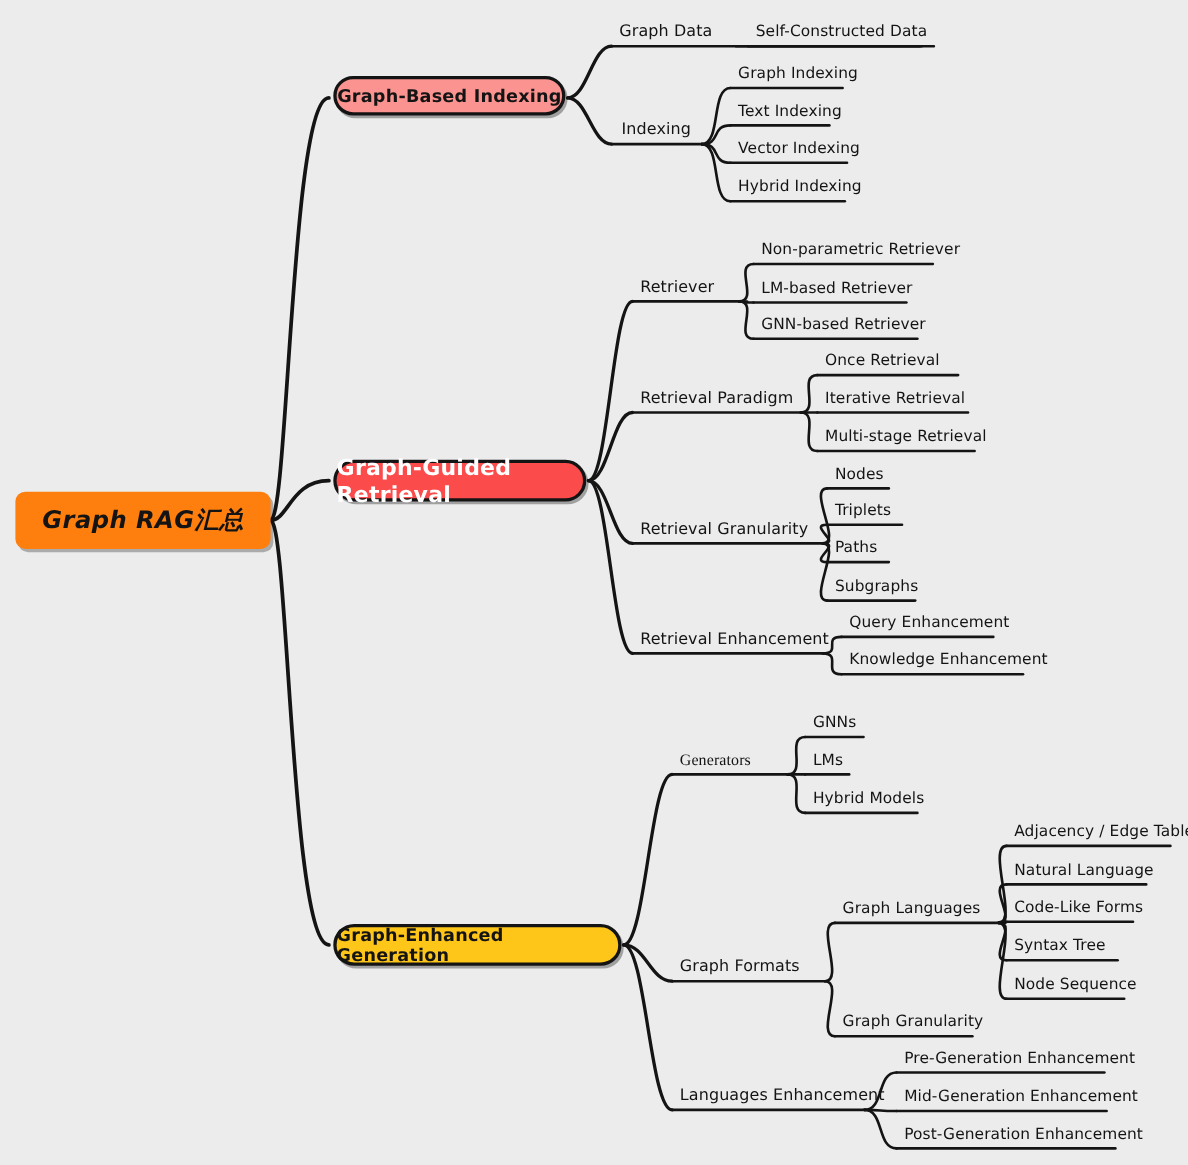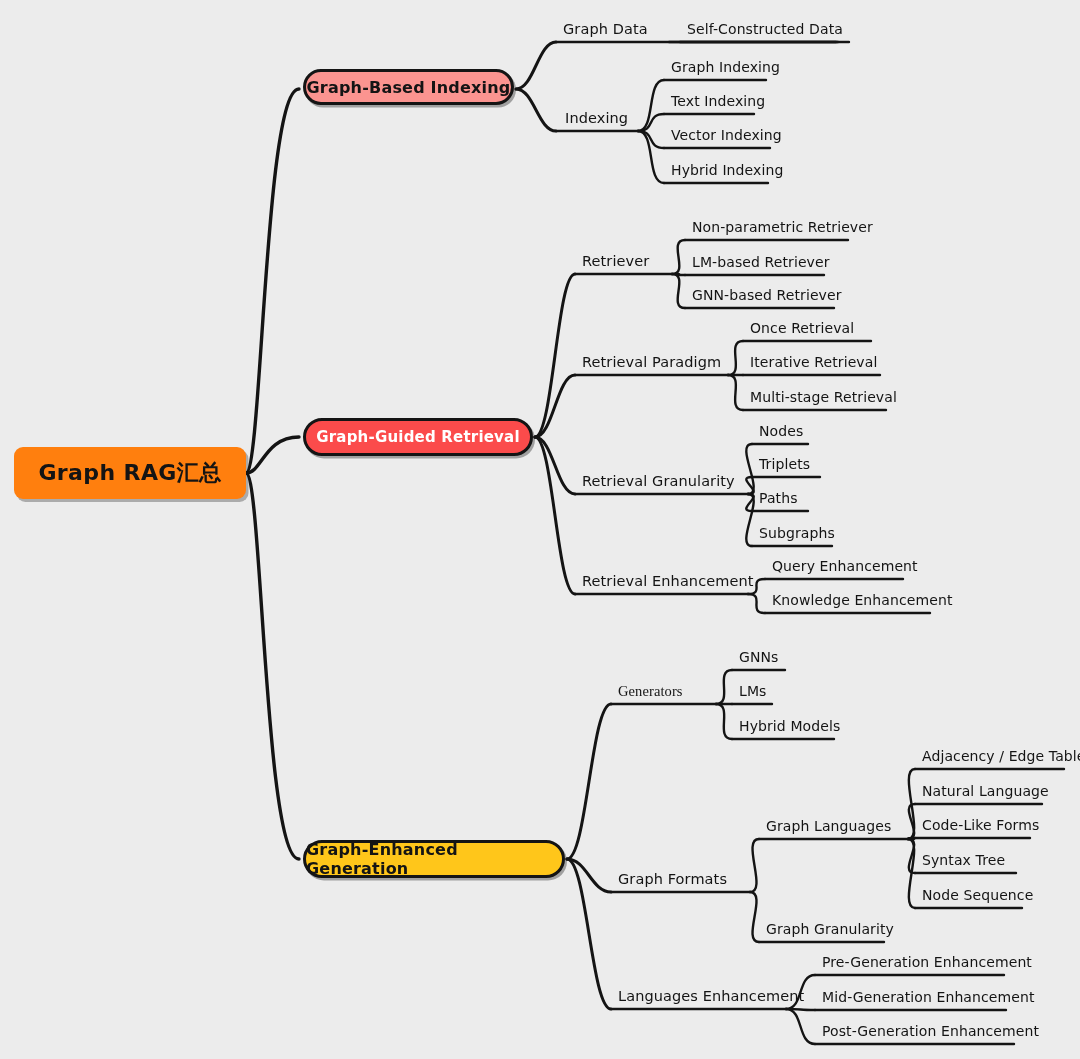--- a/index.html
+++ b/index.html
@@ -34,20 +34,21 @@
   .root-node {
     position: absolute;
     box-sizing: border-box;
     display: flex;
     align-items: center;
     justify-content: center;
     border-radius: 9px;
     font-weight: bold;
     letter-spacing: 0.4px;
     box-shadow: 2.5px 3px 0 rgba(20,20,20,0.30);
+    font-style: italic;
   }
   
   .branch-node {
     position: absolute;
     box-sizing: border-box;
     display: flex;
     align-items: center;
     justify-content: center;
     border: 3.2px solid #141414;
     border-radius: 999px;
@@ -161,21 +162,21 @@
 <div id="labels">
     <div class="root-node" style="left: 14px; top: 447px; width: 232px; height: 52px; background: rgb(255, 127, 14); color: rgb(20, 20, 20); font-size: 22px;">Graph RAG汇总</div>
     <div class="branch-node" style="left: 303px; top: 69px; width: 211px; height: 36px; background: rgb(251, 148, 144); color: rgb(20, 20, 20); font-size: 16px;">Graph-Based Indexing</div>
     <div class="text-label sub" style="left: 563px; top: 22px;">Graph Data</div>
     <div class="text-label leaf" style="left: 687px; top: 22px;">Self-Constructed Data</div>
     <div class="text-label sub" style="left: 565px; top: 111px;">Indexing</div>
     <div class="text-label leaf" style="left: 671px; top: 60px;">Graph Indexing</div>
     <div class="text-label leaf" style="left: 671px; top: 94px;">Text Indexing</div>
     <div class="text-label leaf" style="left: 671px; top: 128px;">Vector Indexing</div>
     <div class="text-label leaf" style="left: 671px; top: 163px;">Hybrid Indexing</div>
-    <div class="branch-node" style="left: 303px; top: 418px; width: 230px; height: 38px; background: rgb(251, 75, 75); color: rgb(255, 255, 255); font-size: 15px;">Graph-Guided Retrieval</div>
+    <div class="branch-node" style="left: 303px; top: 418px; width: 230px; height: 38px; background: rgb(251, 75, 75); color: rgb(255, 255, 255); font-size: 20px;">Graph-Guided Retrieval</div>
     <div class="text-label sub" style="left: 582px; top: 254px;">Retriever</div>
     <div class="text-label leaf" style="left: 692px; top: 220px;">Non-parametric Retriever</div>
     <div class="text-label leaf" style="left: 692px; top: 255px;">LM-based Retriever</div>
     <div class="text-label leaf" style="left: 692px; top: 288px;">GNN-based Retriever</div>
     <div class="text-label sub" style="left: 582px; top: 355px;">Retrieval Paradigm</div>
     <div class="text-label leaf" style="left: 750px; top: 321px;">Once Retrieval</div>
     <div class="text-label leaf" style="left: 750px; top: 355px;">Iterative Retrieval</div>
     <div class="text-label leaf" style="left: 750px; top: 390px;">Multi-stage Retrieval</div>
     <div class="text-label sub" style="left: 582px; top: 474px;">Retrieval Granularity</div>
     <div class="text-label leaf" style="left: 759px; top: 424px;">Nodes</div>

